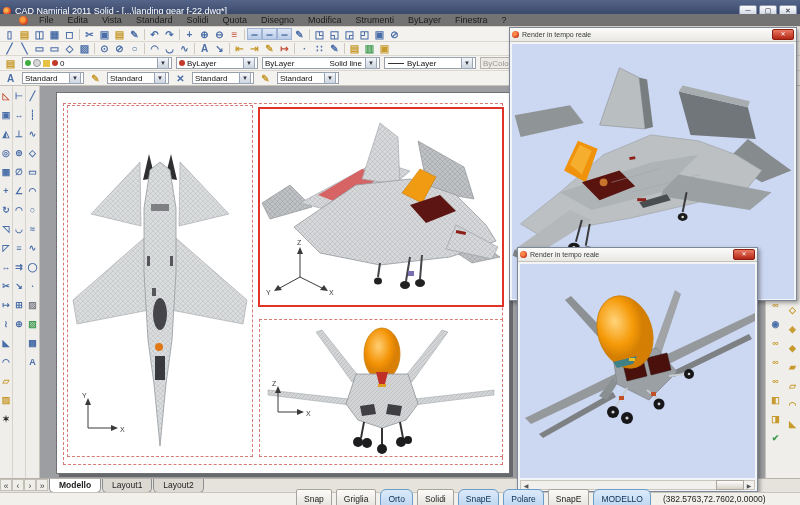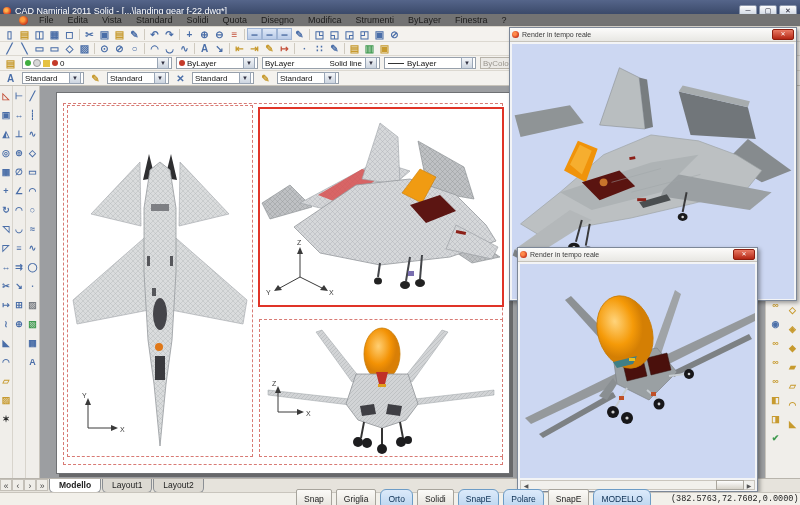--- a/index.html
+++ b/index.html
@@ -86,21 +86,21 @@
     border-top:1px solid #b8b4ac;display:flex;align-items:flex-start;font-size:8.5px;box-sizing:border-box;z-index:2;}
   .tnav{width:12px;height:12px;text-align:center;line-height:12px;color:#444;background:#efede8;border:1px solid #c4c0b8;box-sizing:border-box;}
   .tab{padding:0 9px;height:13px;line-height:12px;border:1px solid #8b8f94;border-top:none;
     border-radius:0 0 5px 5px;background:#dcd9d2;color:#222;margin-left:1px;}
   .tab.active{background:#fff;font-weight:bold;}
   #statusbar{position:absolute;left:0;top:492px;width:800px;height:13px;background:#f2f0ea;
     border-top:1px solid #c9c5bd;display:flex;align-items:center;font-size:8.5px;box-sizing:border-box;z-index:60;}
   .sbtn{height:11px;line-height:10px;padding:4px 7px;margin-left:4px;border:1px solid #a7a49c;border-radius:2px;
     background:linear-gradient(#fbfaf7,#e4e1da);color:#222;}
   .sbtn.on{background:linear-gradient(#dceafa,#b9d4ef);border-color:#6d9cc6;color:#0c2f52;border-radius:6px;}
-  #coords{margin-left:20px;color:#222;font-family:Liberation Mono, monospace;}
+  #coords{margin-left:12px;color:#222;}
   .ucsline{stroke:#3a3a3a;stroke-width:1;}
   .ucslbl{font-family:"Liberation Sans",sans-serif;font-size:7px;fill:#3a3a3a;}
 </style>
 </head>
 <body>
 
 <div id="app">
 
   <div id="titlebar">
     <span class="appicon"></span>

